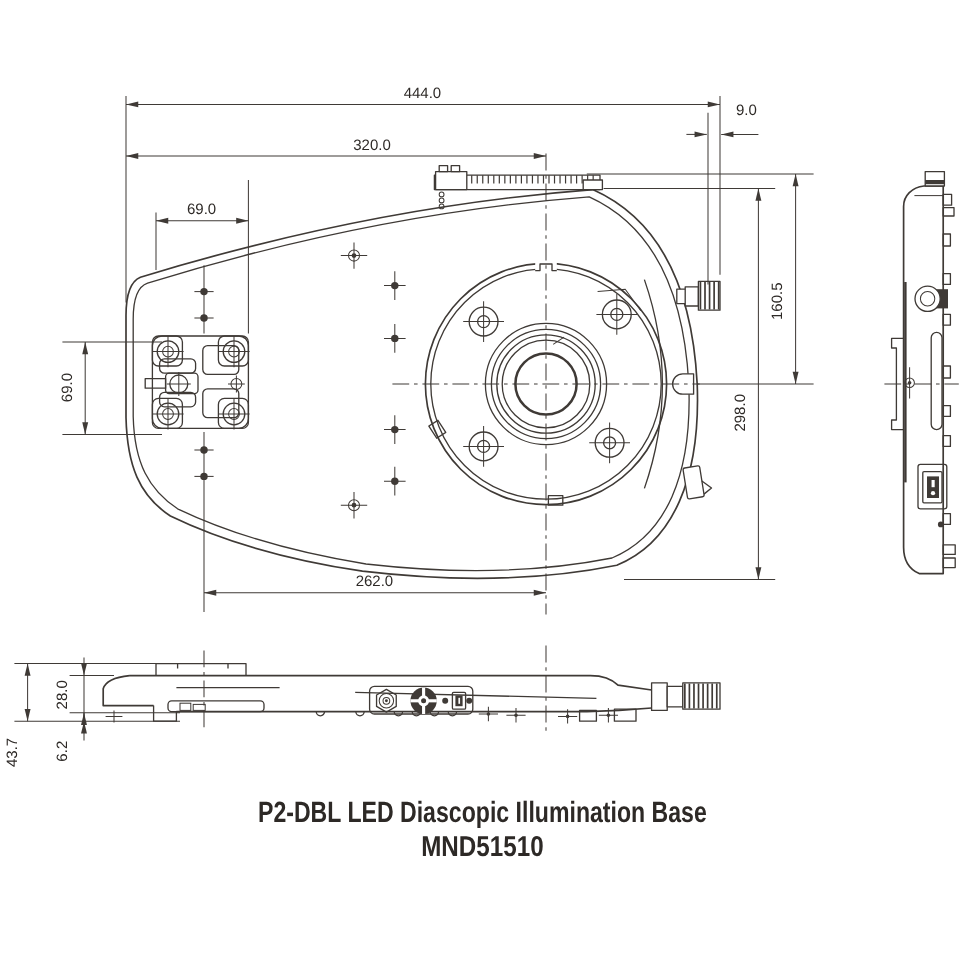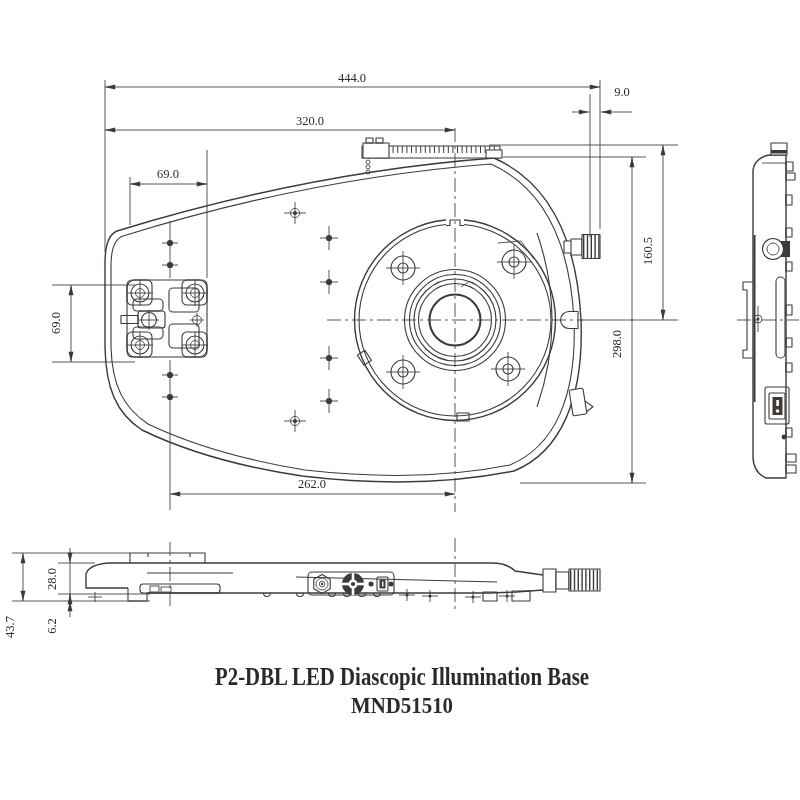--- a/index.html
+++ b/index.html
@@ -1,17 +1,17 @@
 <!DOCTYPE html>
 <html style="--line: #3f3a36; --text: #2d2926; --bg: #ffffff;"><head>
 <meta charset="utf-8">
 <style>
   html,body{margin:0;padding:0;background:var(--bg,#fff);}
   .stage{position:relative;width:800px;height:800px;background:var(--bg,#fff);
-         font-family:Liberation Serif, serif;}
+         font-family:Liberation Sans, sans-serif;}
   svg{display:block}
   .ln{stroke:var(--line,#3f3a36);fill:none;stroke-width:1.1;stroke-linejoin:round;stroke-linecap:butt}
   .ln2{stroke:var(--line,#3f3a36);fill:none;stroke-width:1.4;stroke-linejoin:round}
   .thin{stroke:var(--line,#3f3a36);fill:none;stroke-width:.85}
   .cl{stroke:var(--line,#3f3a36);fill:none;stroke-width:.85;stroke-dasharray:14 4 3 4}
   .fl{fill:var(--line,#3f3a36);stroke:none}
   .wf{fill:#fff;stroke:var(--line,#3f3a36);stroke-width:1.1;stroke-linejoin:round}
   .wn{fill:#fff;stroke:none}
   .ticks{stroke:var(--line,#3f3a36);stroke-dasharray:1 3.6;fill:none}
   .knurl{stroke:var(--line,#3f3a36);stroke-dasharray:1.4 2.4;fill:none}

